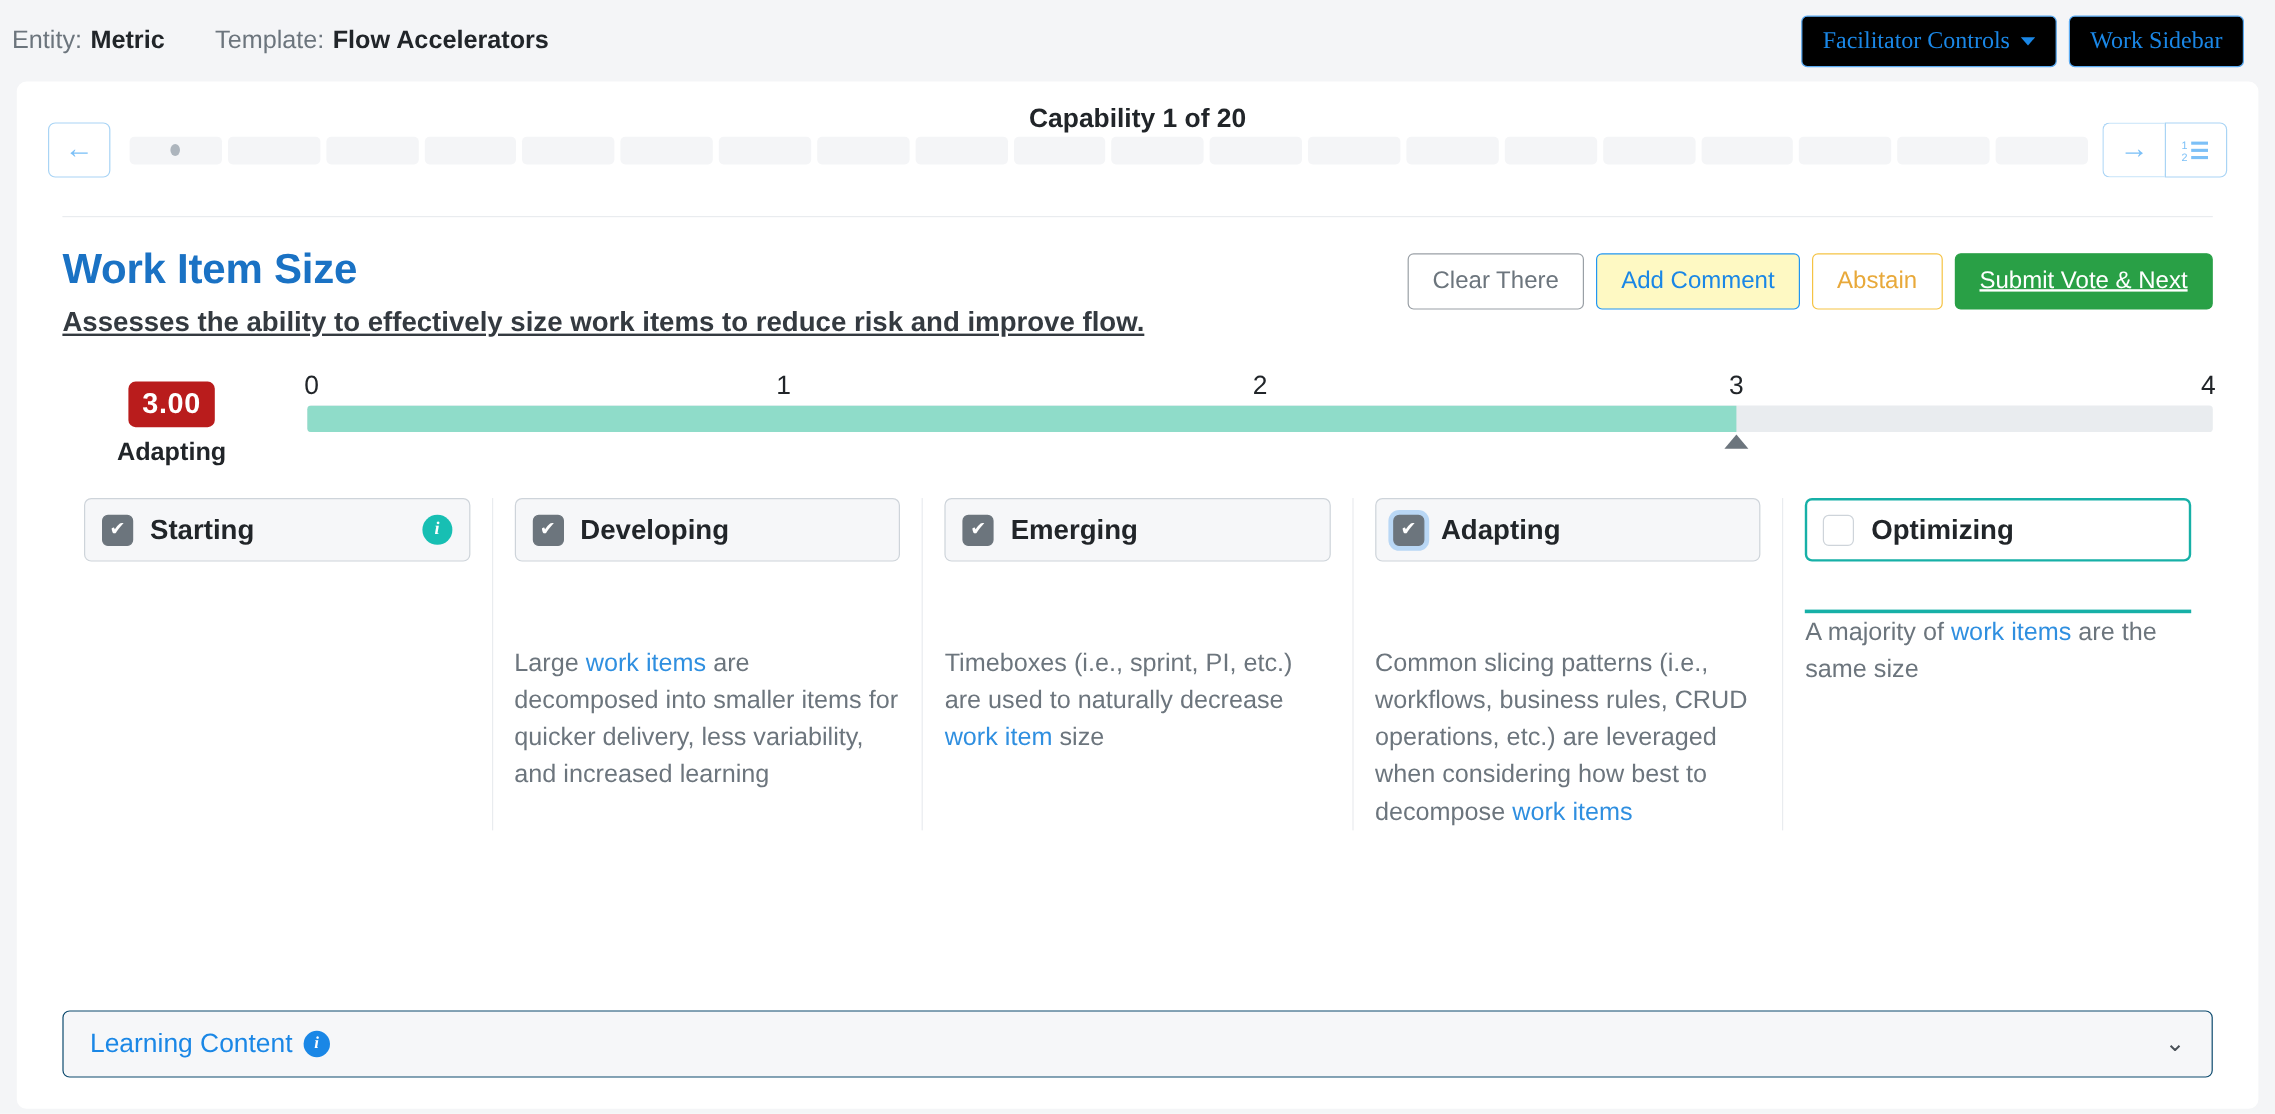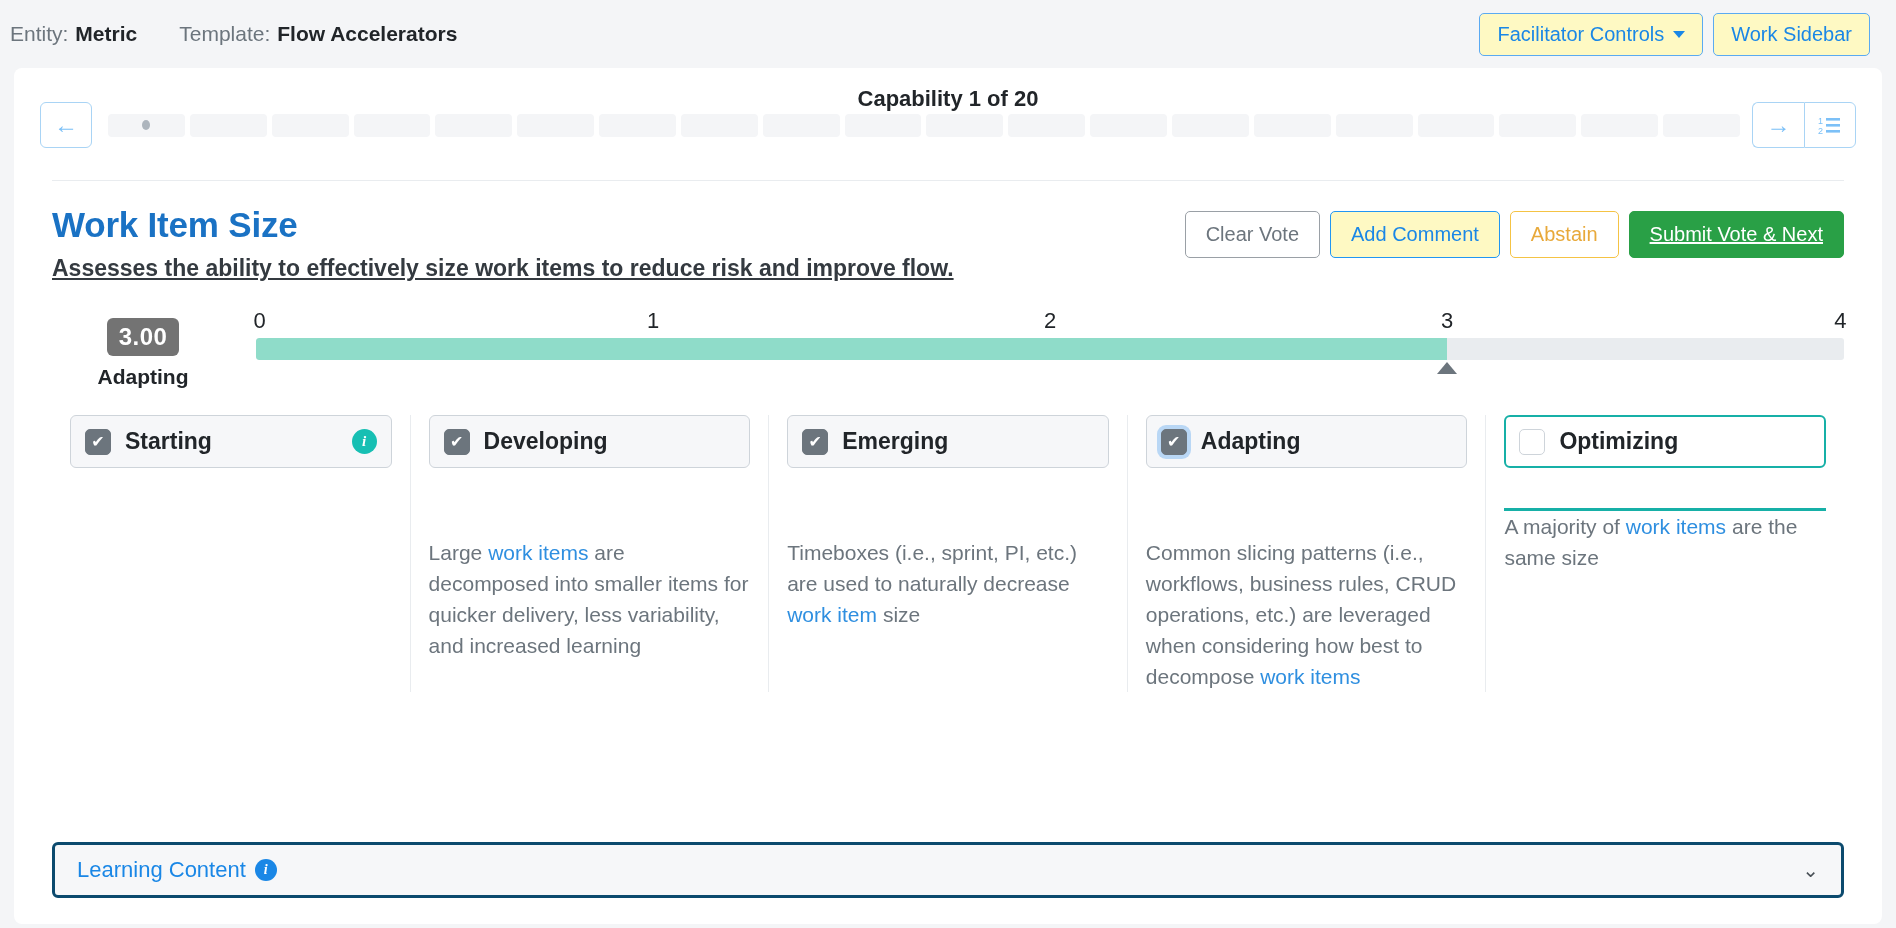--- a/index.html
+++ b/index.html
@@ -22,26 +22,26 @@
   }
   .crumbs { display: flex; align-items: baseline; gap: 7px; font-size: 21px; }
   .crumb-label { color: #6c757d; font-weight: 400; }
   .crumb-value { color: #212529; font-weight: 700; }
   .crumb-gap { width: 28px; }
   .topbar-spacer { flex: 1; }
   .topbtns { display: flex; gap: 10px; }
   .btn-outline-blue {
     border: 1px solid #5aaaf2;
     color: #1a87e6;
-    background: #fef9c3;
+    background: #000000;
     border-radius: 5px;
     padding: 9px 17px;
     font-size: 20px;
     line-height: 1.15;
-    font-family: Liberation Sans, sans-serif;
+    font-family: Liberation Serif, serif;
     cursor: pointer;
     display: flex; align-items: center; gap: 9px;
     white-space: nowrap;
   }
   .caret {
     width: 0; height: 0;
     border-left: 6px solid transparent;
     border-right: 6px solid transparent;
     border-top: 7px solid #1a87e6;
     display: inline-block;
@@ -162,21 +162,21 @@
     padding: 26px 38px 0 38px;
   }
   .score-col {
     width: 182px;
     flex: none;
     text-align: center;
     padding-top: 10px;
   }
   .score-badge {
     display: inline-block;
-    background: #737373;
+    background: #b91c1c;
     color: #fff;
     font-weight: 700;
     font-size: 24px;
     border-radius: 6px;
     padding: 5px 12px;
     letter-spacing: 0.5px;
   }
   .score-label {
     margin-top: 9px;
     font-size: 21px;
@@ -295,21 +295,21 @@
     color: #6c757d;
   }
   .level.selected .level-text { margin-top: 0; }
   .lnk { color: #2f8fe0; }
 
   
   .learning {
     position: absolute;
     left: 38px; right: 38px; bottom: 26px;
     background: #f6f7f9;
-    border: 3px solid #0c4a6e;
+    border: 1px solid #0c4a6e;
     border-radius: 6px;
     height: 56px;
     display: flex;
     align-items: center;
     padding: 0 22px;
     cursor: pointer;
     margin-top: 35px;
   }
   .learning-label {
     font-size: 22px;
@@ -405,21 +405,21 @@
     </div>
   </div>
   <div class="divider"></div>
 
   <div class="titlerow">
     <div class="title-left">
       <h1 class="cap-name">Work Item Size</h1>
       <p class="cap-desc">Assesses the ability to effectively size work items to reduce risk and improve flow.</p>
     </div>
     <div class="actions">
-      <button class="btn btn-clear">Clear Vote</button>
+      <button class="btn btn-clear">Clear There</button>
       <button class="btn btn-comment">Add Comment</button>
       <button class="btn btn-abstain">Abstain</button>
       <button class="btn btn-submit">Submit Vote &amp; Next</button>
     </div>
   </div>
 
   <div class="gaugerow">
     <div class="score-col">
       <div class="score-badge">3.00</div>
       <div class="score-label">Adapting</div>

